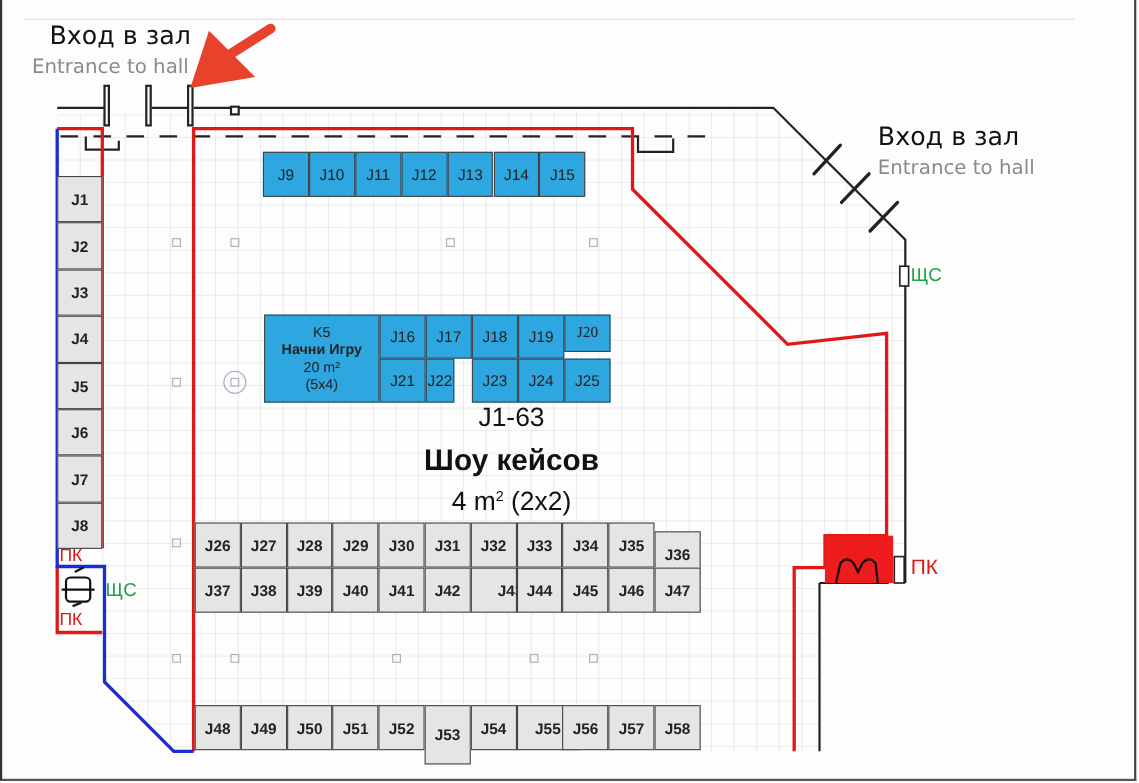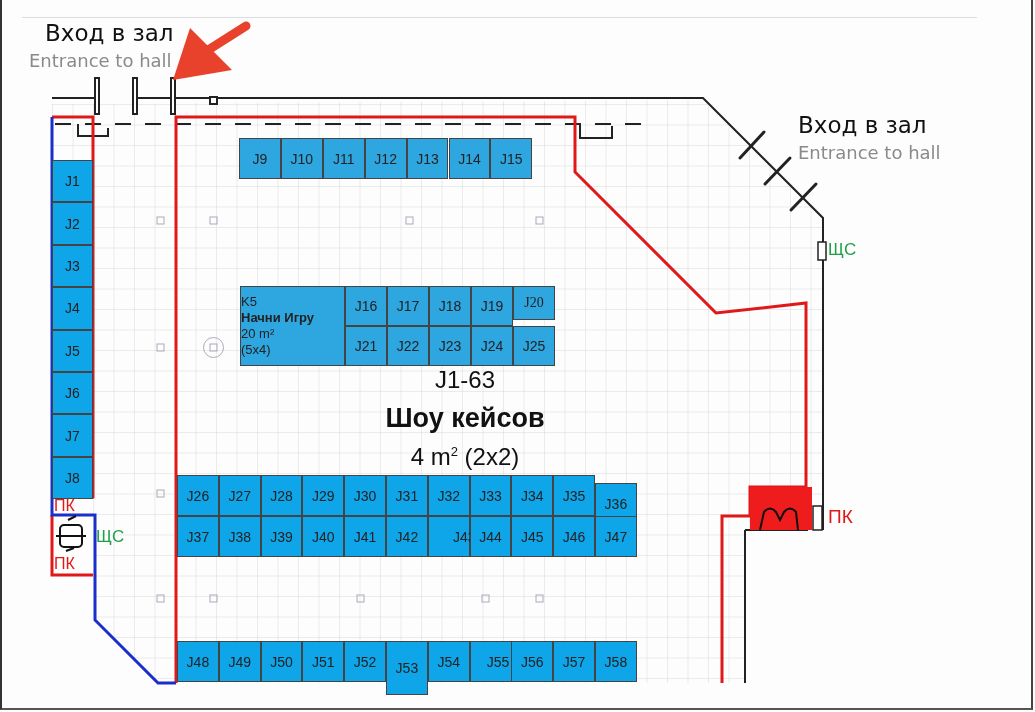--- a/index.html
+++ b/index.html
@@ -4,22 +4,22 @@
 <style>
   html,body{margin:0;padding:0;background:#fdfdfd;}
   body{width:1035px;height:712px;position:relative;overflow:hidden;font-family:"Liberation Sans",sans-serif;}
   .frame{position:absolute;left:0;top:0;width:1033px;height:710px;border-left:2px solid #333;border-right:2px solid #444;border-bottom:2px solid #555;box-sizing:border-box;}
   .topline{position:absolute;left:22px;top:17px;width:955px;height:1px;background:#ddd;}
   svg{position:absolute;left:0;top:0;}
   .lbl-ru{position:absolute;font-family:"DejaVu Sans",sans-serif;font-size:23px;color:#111;white-space:nowrap;}
   .lbl-en{position:absolute;font-family:"DejaVu Sans",sans-serif;font-size:18px;color:#8a8a8a;white-space:nowrap;}
   .booth{position:absolute;box-sizing:border-box;border:1px solid #444;display:flex;align-items:center;justify-content:center;font-size:14px;color:#222;}
   .booth.blue{background:#2ea6e0;}
-  .booth.gray{background:#0ea5e9;}
-  .k5{position:absolute;box-sizing:border-box;border:1px solid #444;background:#2ea6e0;display:flex;flex-direction:column;align-items:flex-start;justify-content:center;font-size:13px;color:#222;line-height:16px;text-align:center;}
+  .booth.gray{background:#e5e5e5;font-weight:bold;}
+  .k5{position:absolute;box-sizing:border-box;border:1px solid #444;background:#2ea6e0;display:flex;flex-direction:column;align-items:center;justify-content:center;font-size:13px;color:#222;line-height:16px;text-align:center;}
   .k5 .b{font-weight:bold;}
   .zone{position:absolute;text-align:center;color:#111;white-space:nowrap;}
   .tag-red{position:absolute;color:#e01818;font-size:16px;}
   .tag-green{position:absolute;color:#21a04a;font-size:17px;}
 </style>
 </head>
 <body>
 
 <div class="frame"></div>
 <div class="topline"></div>
@@ -139,21 +139,21 @@
 </div>
 <div id="row-mid1">
     <div class="booth blue" style="left: 345px; top: 286px; width: 42px; height: 40px;">J16</div>
     <div class="booth blue" style="left: 387px; top: 286px; width: 42px; height: 40px;">J17</div>
     <div class="booth blue" style="left: 429px; top: 286px; width: 42px; height: 40px;">J18</div>
     <div class="booth blue" style="left: 471px; top: 286px; width: 42px; height: 40px;">J19</div>
     <div class="booth blue" style="left: 513px; top: 286px; width: 42px; height: 34px; font-family: Liberation Serif, serif;">J20</div>
   </div>
 <div id="row-mid2">
     <div class="booth blue" style="left: 345px; top: 326px; width: 42px; height: 40px;">J21</div>
-    <div class="booth blue" style="left: 387px; top: 326px; width: 42px; height: 40px;">J22</div>
+    <div class="booth blue" style="left: 387px; top: 326px; width: 26px; height: 40px;">J22</div>
     <div class="booth blue" style="left: 429px; top: 326px; width: 42px; height: 40px;">J23</div>
     <div class="booth blue" style="left: 471px; top: 326px; width: 42px; height: 40px;">J24</div>
     <div class="booth blue" style="left: 513px; top: 326px; width: 42px; height: 40px;">J25</div>
   </div>
 
 <div class="zone" style="left:380px;top:366px;width:170px;font-size:24px;">J1-63</div>
 <div class="zone" style="left:340px;top:403px;width:250px;font-size:27px;font-weight:bold;">Шоу кейсов</div>
 <div class="zone" style="left:360px;top:443px;width:210px;font-size:24px;"><span>4 m</span><sup style="font-size:13px;">2</sup><span> (2x2)</span></div>
 
 <div id="row-low1">

